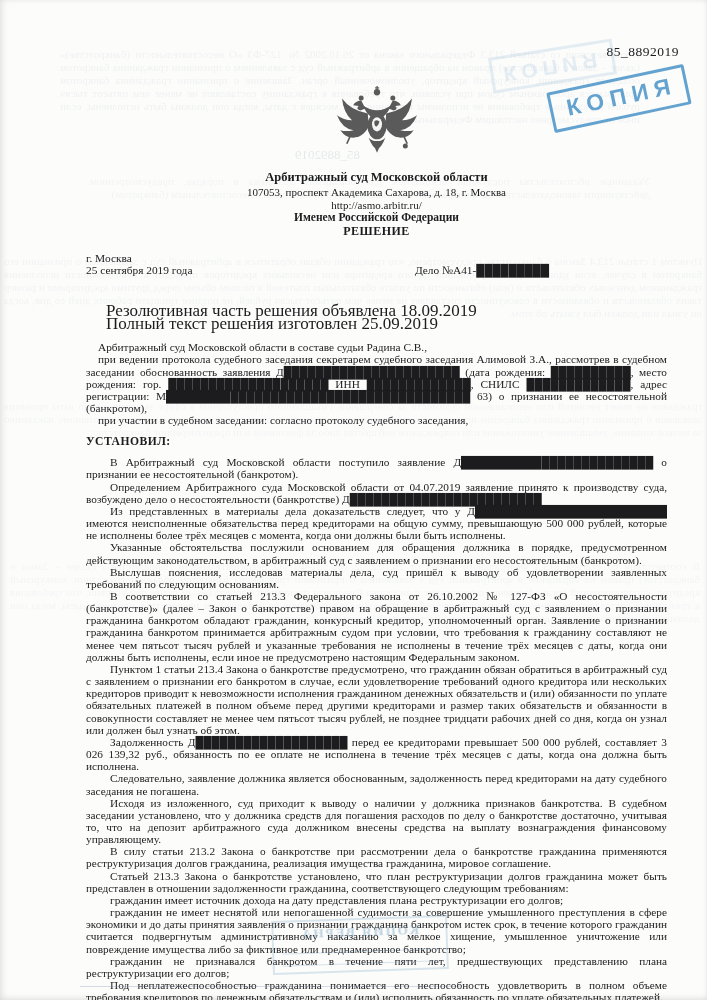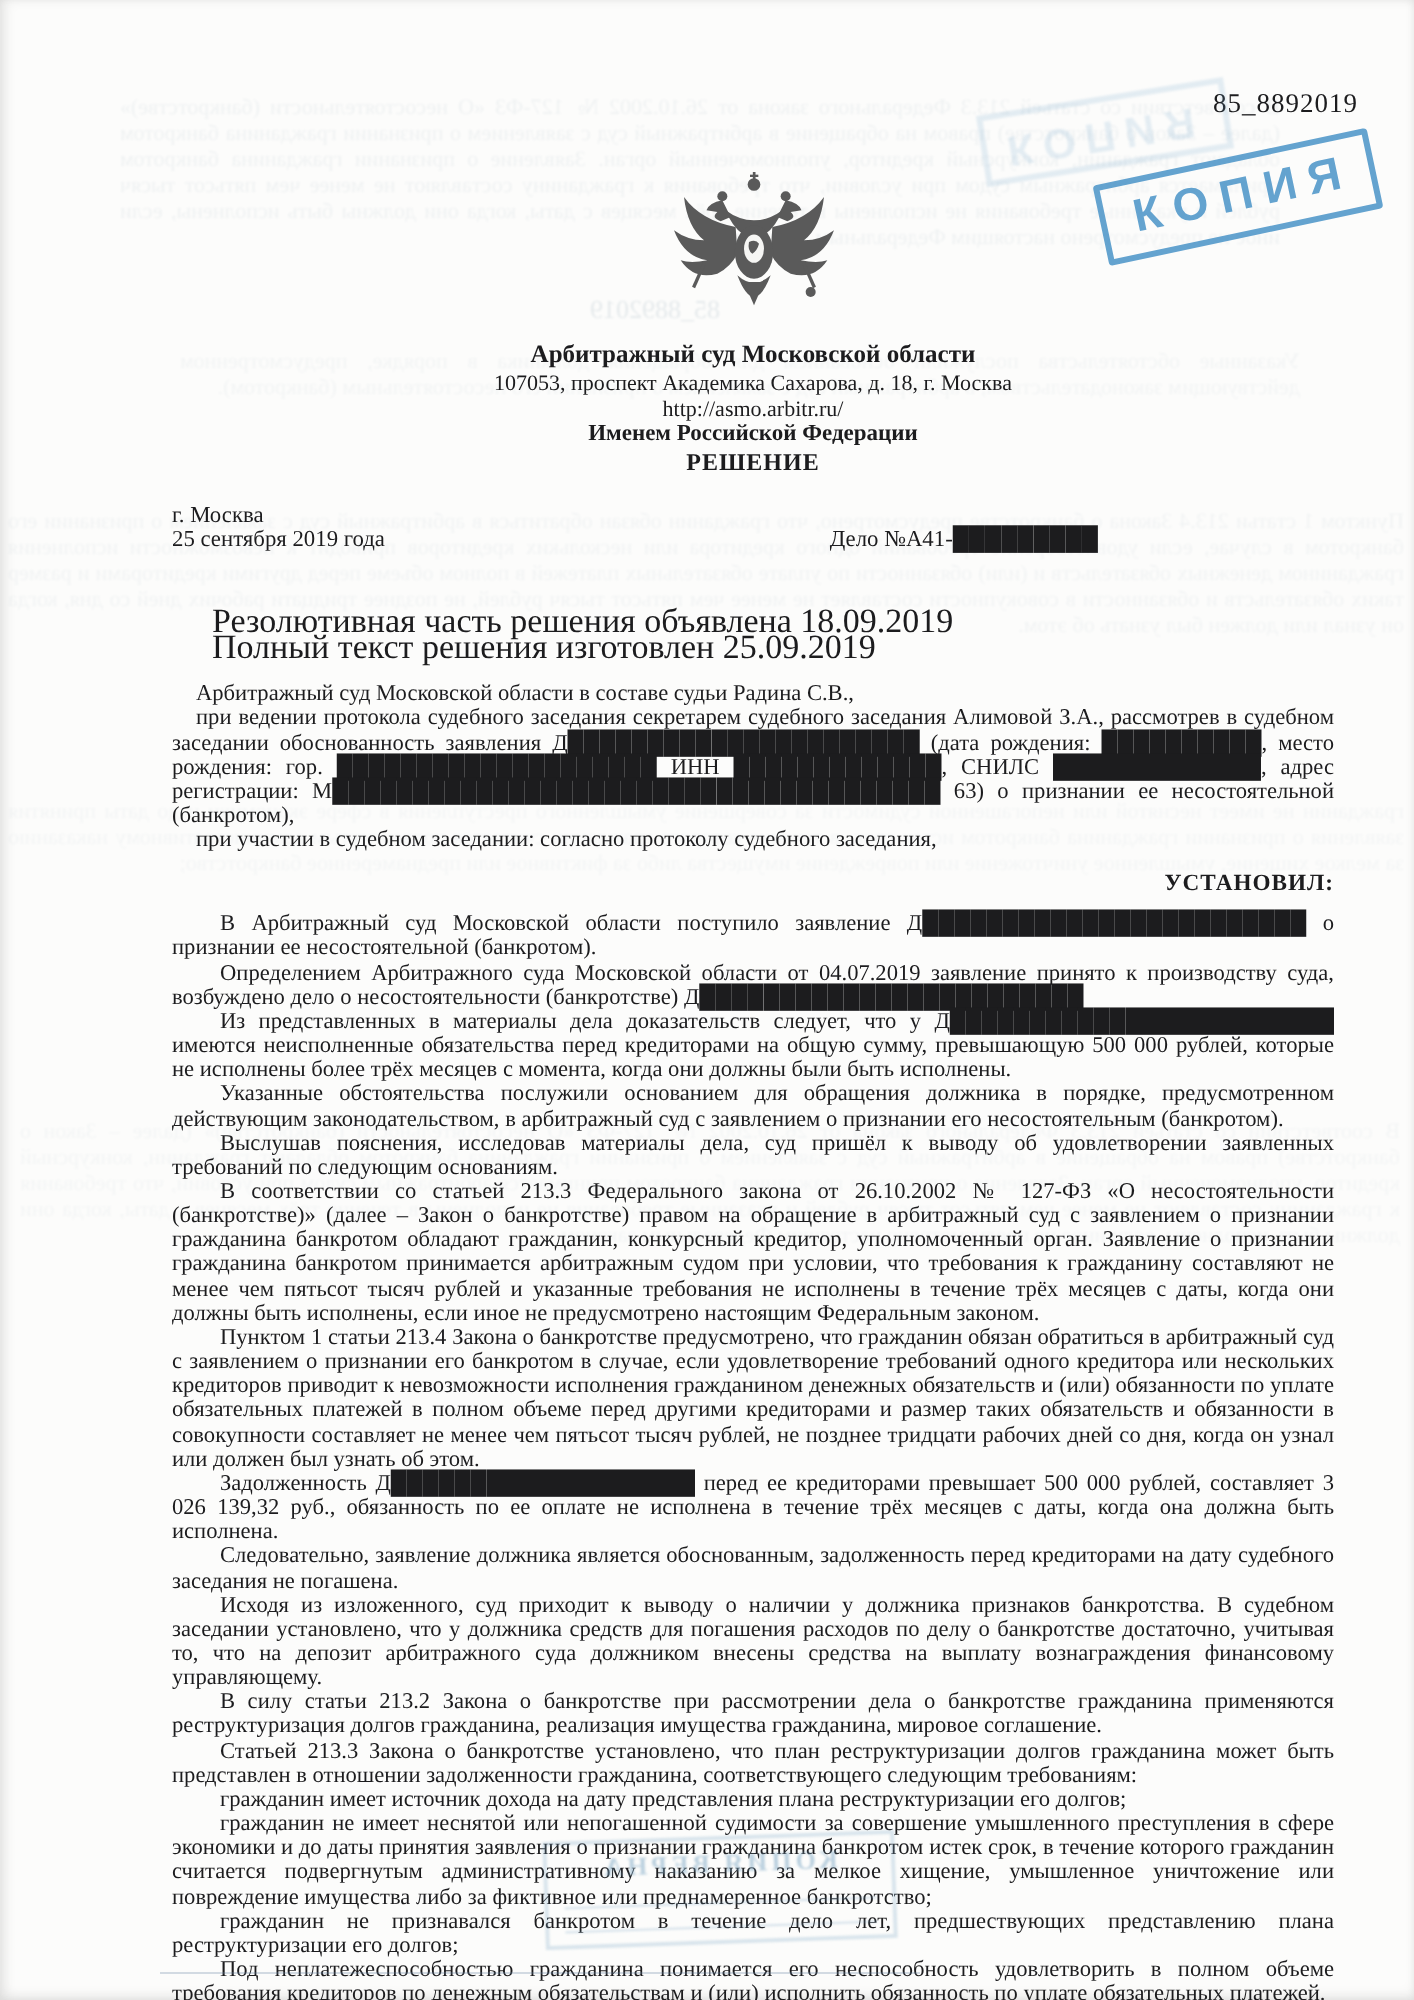--- a/index.html
+++ b/index.html
@@ -52,21 +52,21 @@
   .doc-title{font-weight:bold;font-size:12px;margin-top:1px;letter-spacing:.5px;}
   
   .case-row{display:flex;justify-content:space-between;align-items:flex-end;margin-top:13px;font-size:11.4px;gap:24px;}
   .case-row .right{padding-right:118px;white-space:nowrap;}
   .resolutive{margin-top:29px;margin-left:20px;font-size:17px;line-height:12.6px;}
   
   .text{margin-top:11px;font-size:11.3px;line-height:12.15px;text-align:justify;}
   .text p{margin:0;}
   .indent-sm{text-indent:12px;}
   .indent{text-indent:24px;}
-  .ustanovil{font-weight:bold;text-align:right;margin:9px 0 8px;letter-spacing:.5px;font-size:11.6px;}
+  .ustanovil{font-weight:bold;text-align:left;margin:9px 0 8px;letter-spacing:.5px;font-size:11.6px;}
 </style>
 </head>
 <body>
 
 <div class="page">
 
   <div class="bleed num" style="top:148px;left:140px;width:220px;height:18px;">85_8892019</div>
   <div class="bleed" style="top:48px;left:60px;width:580px;height:118px;">В соответствии со статьей 213.3 Федерального закона от 26.10.2002 № 127-ФЗ «О несостоятельности (банкротстве)» (далее – Закон о банкротстве) правом на обращение в арбитражный суд с заявлением о признании гражданина банкротом обладают гражданин, конкурсный кредитор, уполномоченный орган. Заявление о признании гражданина банкротом принимается арбитражным судом при условии, что требования к гражданину составляют не менее чем пятьсот тысяч рублей и указанные требования не исполнены в течение трёх месяцев с даты, когда они должны быть исполнены, если иное не предусмотрено настоящим Федеральным законом.</div>
   <div class="bleed" style="top:175px;left:90px;width:560px;height:60px;opacity:.05;">Указанные обстоятельства послужили основанием для обращения должника в порядке, предусмотренном действующим законодательством, в арбитражный суд с заявлением о признании его несостоятельным (банкротом).</div>
   <div class="bleed" style="top:255px;left:4px;width:698px;height:135px;opacity:.055;">Пунктом 1 статьи 213.4 Закона о банкротстве предусмотрено, что гражданин обязан обратиться в арбитражный суд с заявлением о признании его банкротом в случае, если удовлетворение требований одного кредитора или нескольких кредиторов приводит к невозможности исполнения гражданином денежных обязательств и (или) обязанности по уплате обязательных платежей в полном объеме перед другими кредиторами и размер таких обязательств и обязанности в совокупности составляет не менее чем пятьсот тысяч рублей, не позднее тридцати рабочих дней со дня, когда он узнал или должен был узнать об этом.</div>
@@ -146,21 +146,21 @@
       <p class="indent">Выслушав пояснения,  исследовав материалы дела, суд пришёл к выводу об удовлетворении заявленных требований по следующим основаниям.</p>
       <p class="indent">В соответствии со статьей 213.3 Федерального закона от 26.10.2002 № 127-ФЗ «О несостоятельности (банкротстве)» (далее – Закон о банкротстве) правом на обращение в арбитражный суд с заявлением о признании гражданина банкротом обладают гражданин, конкурсный кредитор, уполномоченный орган. Заявление о признании гражданина банкротом принимается арбитражным судом при условии, что требования к гражданину составляют не менее чем пятьсот тысяч рублей и указанные требования не исполнены в течение трёх месяцев с даты, когда они должны быть исполнены, если иное не предусмотрено настоящим Федеральным законом.</p>
       <p class="indent">Пунктом 1 статьи 213.4 Закона о банкротстве предусмотрено, что гражданин обязан обратиться в арбитражный суд с заявлением о признании его банкротом в случае, если удовлетворение требований одного кредитора или нескольких кредиторов приводит к невозможности исполнения гражданином денежных обязательств и (или) обязанности по уплате обязательных платежей в полном объеме перед другими кредиторами и размер таких обязательств и обязанности в совокупности составляет не менее чем пятьсот тысяч рублей, не позднее тридцати рабочих дней со дня, когда он узнал или должен был узнать об этом.</p>
       <p class="indent">Задолженность Д███████████████████ перед ее кредиторами превышает 500 000 рублей, составляет  3 026 139,32 руб., обязанность по ее оплате не исполнена в течение трёх месяцев с даты, когда она должна быть исполнена.</p>
       <p class="indent">Следовательно, заявление должника является обоснованным, задолженность перед кредиторами на дату судебного заседания не погашена.</p>
       <p class="indent">Исходя из изложенного, суд приходит к выводу о наличии у должника признаков банкротства. В судебном заседании установлено, что у должника  средств для погашения расходов по делу о банкротстве достаточно, учитывая то, что на депозит арбитражного суда должником внесены средства на выплату вознаграждения финансовому управляющему.</p>
       <p class="indent">В силу статьи 213.2 Закона о банкротстве при рассмотрении дела о банкротстве гражданина применяются реструктуризация долгов гражданина, реализация имущества гражданина, мировое соглашение.</p>
       <p class="indent">Статьей 213.3 Закона о банкротстве установлено, что план реструктуризации долгов гражданина может быть представлен в отношении задолженности гражданина, соответствующего следующим требованиям:</p>
       <p class="indent">гражданин имеет источник дохода на дату представления плана реструктуризации его долгов;</p>
       <p class="indent">гражданин не имеет неснятой или непогашенной судимости за совершение умышленного преступления в сфере экономики и до даты принятия заявления о признании гражданина банкротом истек срок, в течение которого гражданин считается подвергнутым административному наказанию за мелкое хищение, умышленное уничтожение или повреждение имущества либо за фиктивное или преднамеренное банкротство;</p>
-      <p class="indent">гражданин не признавался банкротом в течение дело лет, предшествующих представлению плана реструктуризации его долгов;</p>
+      <p class="indent">гражданин не признавался банкротом в течение пяти лет, предшествующих представлению плана реструктуризации его долгов;</p>
       <p class="indent">Под неплатежеспособностью гражданина понимается его неспособность удовлетворить в полном объеме требования кредиторов по денежным обязательствам и (или) исполнить обязанность по уплате обязательных платежей.</p>
 
     </div>
   </div>
 
   <div class="bleed-stamp">
     <div class="big">КОПИЯ ВЕРНА</div>
     <div class="sig-line"></div>
     <div class="sig-line"></div>
   </div>

